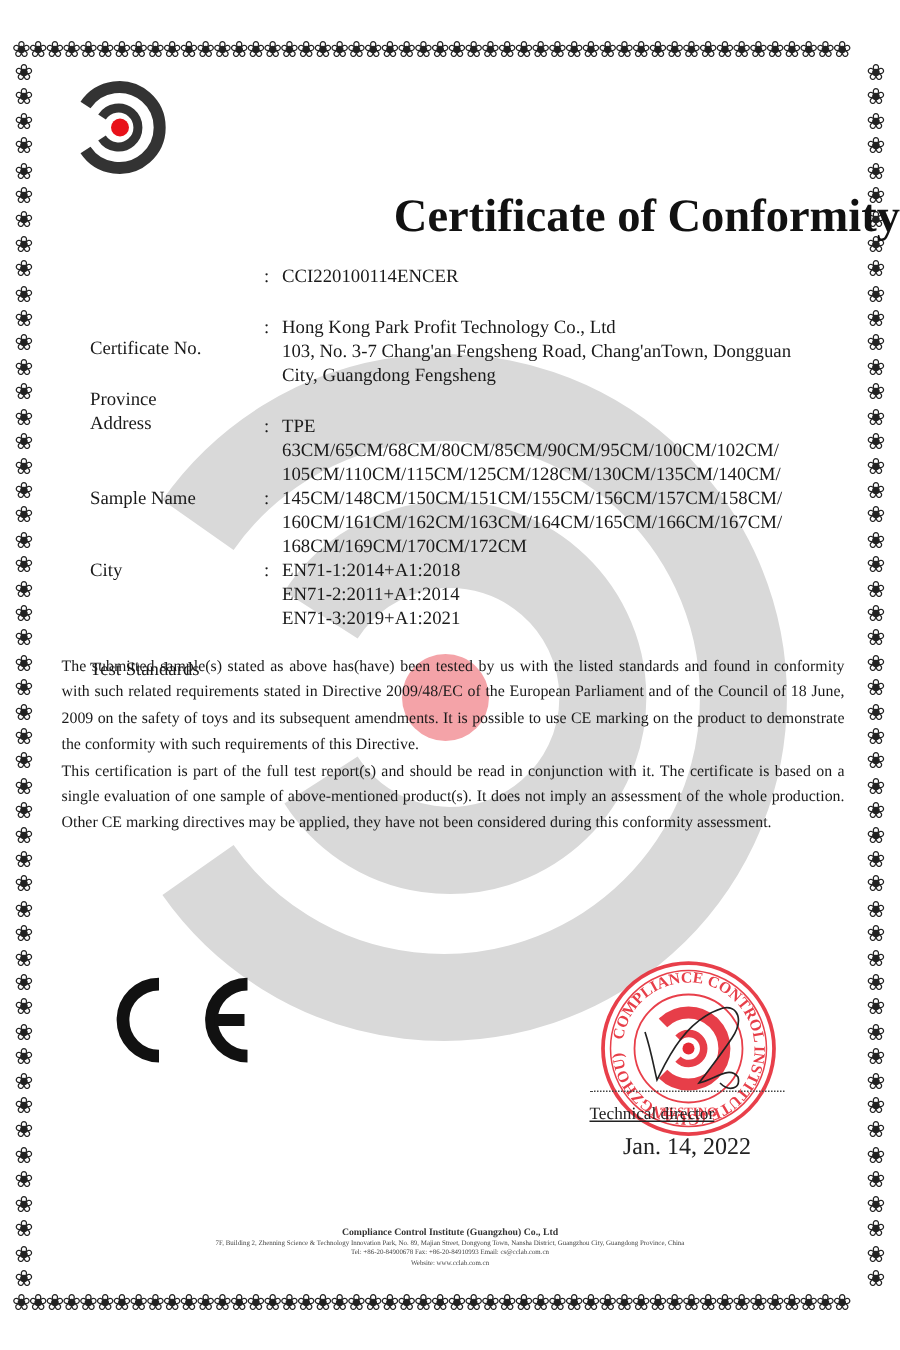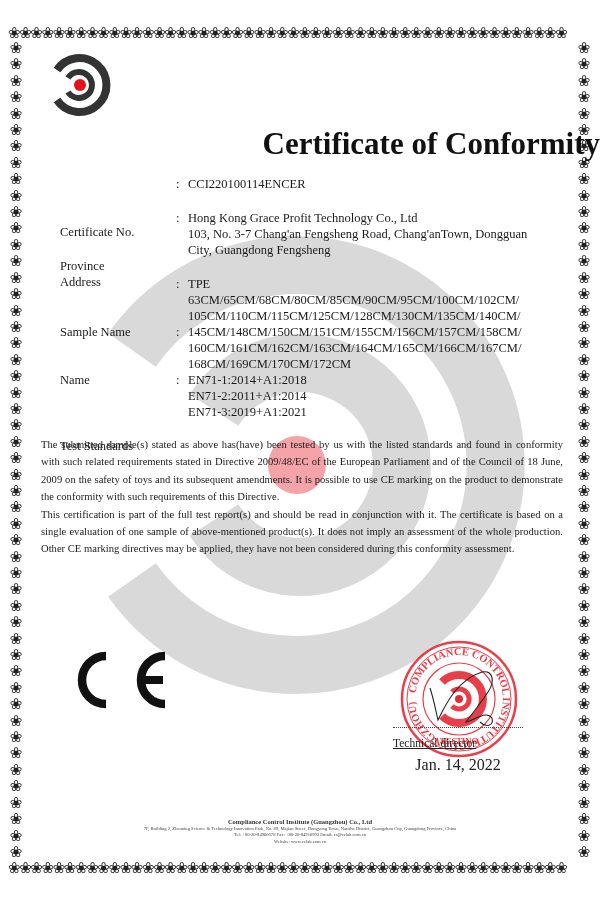--- a/index.html
+++ b/index.html
@@ -68,33 +68,33 @@
 </svg>
 
 <div class="title">Certificate of Conformity</div>
 
 <div class="field lbl" style="top:176px">Certificate No.</div>
 <div class="field colon" style="top:176px">:</div>
 <div class="field val" style="top:176px">CCI220100114ENCER</div>
 
 <div class="field lbl" style="top:210px">Province</div>
 <div class="field colon" style="top:210px">:</div>
-<div class="field val" style="top:210px">Hong Kong Grace Profit Technology Co., Ltd</div>
+<div class="field val" style="top:210px">Hong Kong Park Profit Technology Co., Ltd</div>
 
 <div class="field lbl" style="top:226px">Address</div>
 <div class="field val" style="top:226px">103, No. 3-7 Chang'an Fengsheng Road, Chang'anTown, Dongguan</div>
 <div class="field val" style="top:242px">City, Guangdong Fengsheng</div>
 
 <div class="field lbl" style="top:276px">Sample Name</div>
 <div class="field colon" style="top:276px">:</div>
 <div class="field val" style="top:276px">TPE</div>
 
 <div class="field val" style="top:292px">63CM/65CM/68CM/80CM/85CM/90CM/95CM/100CM/102CM/</div>
 <div class="field val" style="top:308px">105CM/110CM/115CM/125CM/128CM/130CM/135CM/140CM/</div>
-<div class="field lbl" style="top:324px">Name</div>
+<div class="field lbl" style="top:324px">City</div>
 <div class="field colon" style="top:324px">:</div>
 <div class="field val" style="top:324px">145CM/148CM/150CM/151CM/155CM/156CM/157CM/158CM/</div>
 <div class="field val" style="top:340px">160CM/161CM/162CM/163CM/164CM/165CM/166CM/167CM/</div>
 <div class="field val" style="top:356px">168CM/169CM/170CM/172CM</div>
 
 <div class="field lbl" style="top:390px">Test Standards</div>
 <div class="field colon" style="top:372px">:</div>
 <div class="field val" style="top:372px">EN71-1:2014+A1:2018</div>
 <div class="field val" style="top:388px">EN71-2:2011+A1:2014</div>
 <div class="field val" style="top:404px">EN71-3:2019+A1:2021</div>

